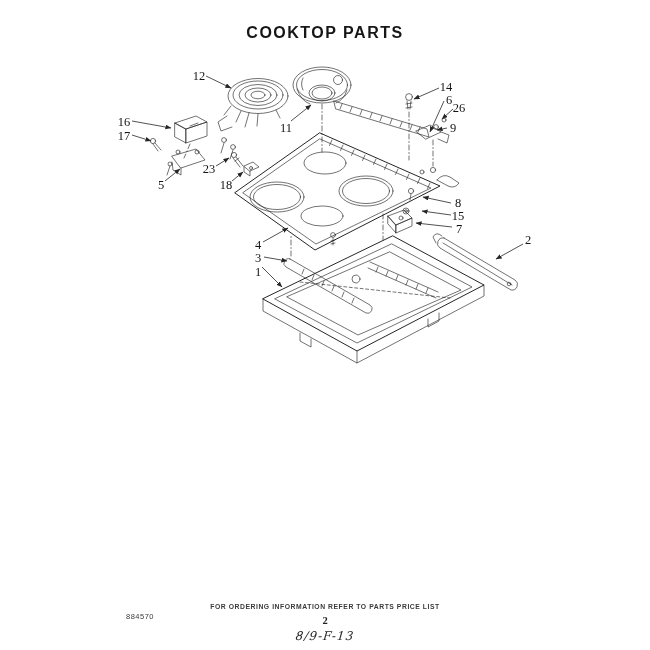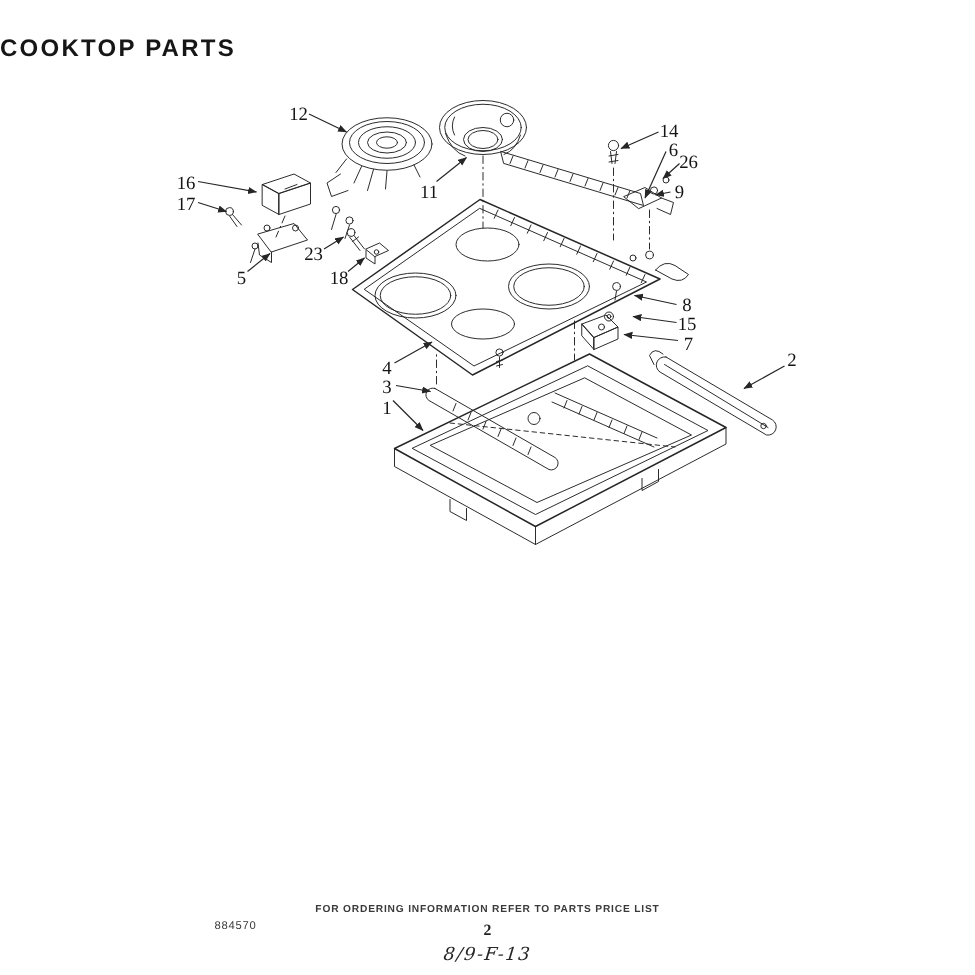--- a/index.html
+++ b/index.html
@@ -2,21 +2,21 @@
 <html><head>
 <meta charset="utf-8">
 <style>
   html,body{margin:0;padding:0;background:#e8e8e8;}
   .page{
     position:relative;width:650px;height:650px;background:#ffffff;
     font-family:"Liberation Sans",sans-serif;color:#1a1a1a;overflow:hidden;
     box-shadow:0 0 4px rgba(0,0,0,.25);
   }
   .title{
-    position:absolute;top:24px;left:0;width:100%;text-align:left;
+    position:absolute;top:24px;left:0;width:100%;text-align:center;
     font-weight:bold;font-size:16px;letter-spacing:1.5px;color:#161616;
   }
   .subtitle{
     position:absolute;top:42px;left:0;width:100%;text-align:center;
     font-size:7.5px;letter-spacing:.4px;color:#3b3b3b;
   }
   .diagram-svg{position:absolute;top:0;left:0;}
   .ln{stroke:#262626;fill:none;stroke-width:1;stroke-linecap:round;stroke-linejoin:round;}
   .thin{stroke-width:.65;}
   .dashdot{stroke-dasharray:5 2.5 1 2.5;stroke-width:.65;}
@@ -30,21 +30,21 @@
   .page-number{
     position:absolute;top:615px;left:0;width:100%;text-align:center;
     font-family:"Liberation Serif",serif;font-size:10.5px;font-weight:bold;color:#222;
   }
   .handwritten{
     position:absolute;top:629px;left:0;width:100%;text-align:center;
     font-family:"DejaVu Serif",serif;font-style:italic;font-size:12px;
     letter-spacing:1px;color:#262626;transform:skewX(-6deg);
   }
   .doc-number{
-    position:absolute;left:127px;top:612px;font-size:7.5px;letter-spacing:.5px;color:#3a3a3a;padding-left:16px;
+    position:absolute;left:110px;top:612px;font-size:7.5px;letter-spacing:.5px;color:#3a3a3a;padding-left:16px;
   }
 </style>
 </head>
 <body>
 
 <div class="page">
 
   <div class="title">COOKTOP PARTS</div>
 
   <svg class="diagram-svg" width="650" height="650" viewBox="0 0 650 650" xmlns="http://www.w3.org/2000/svg">

